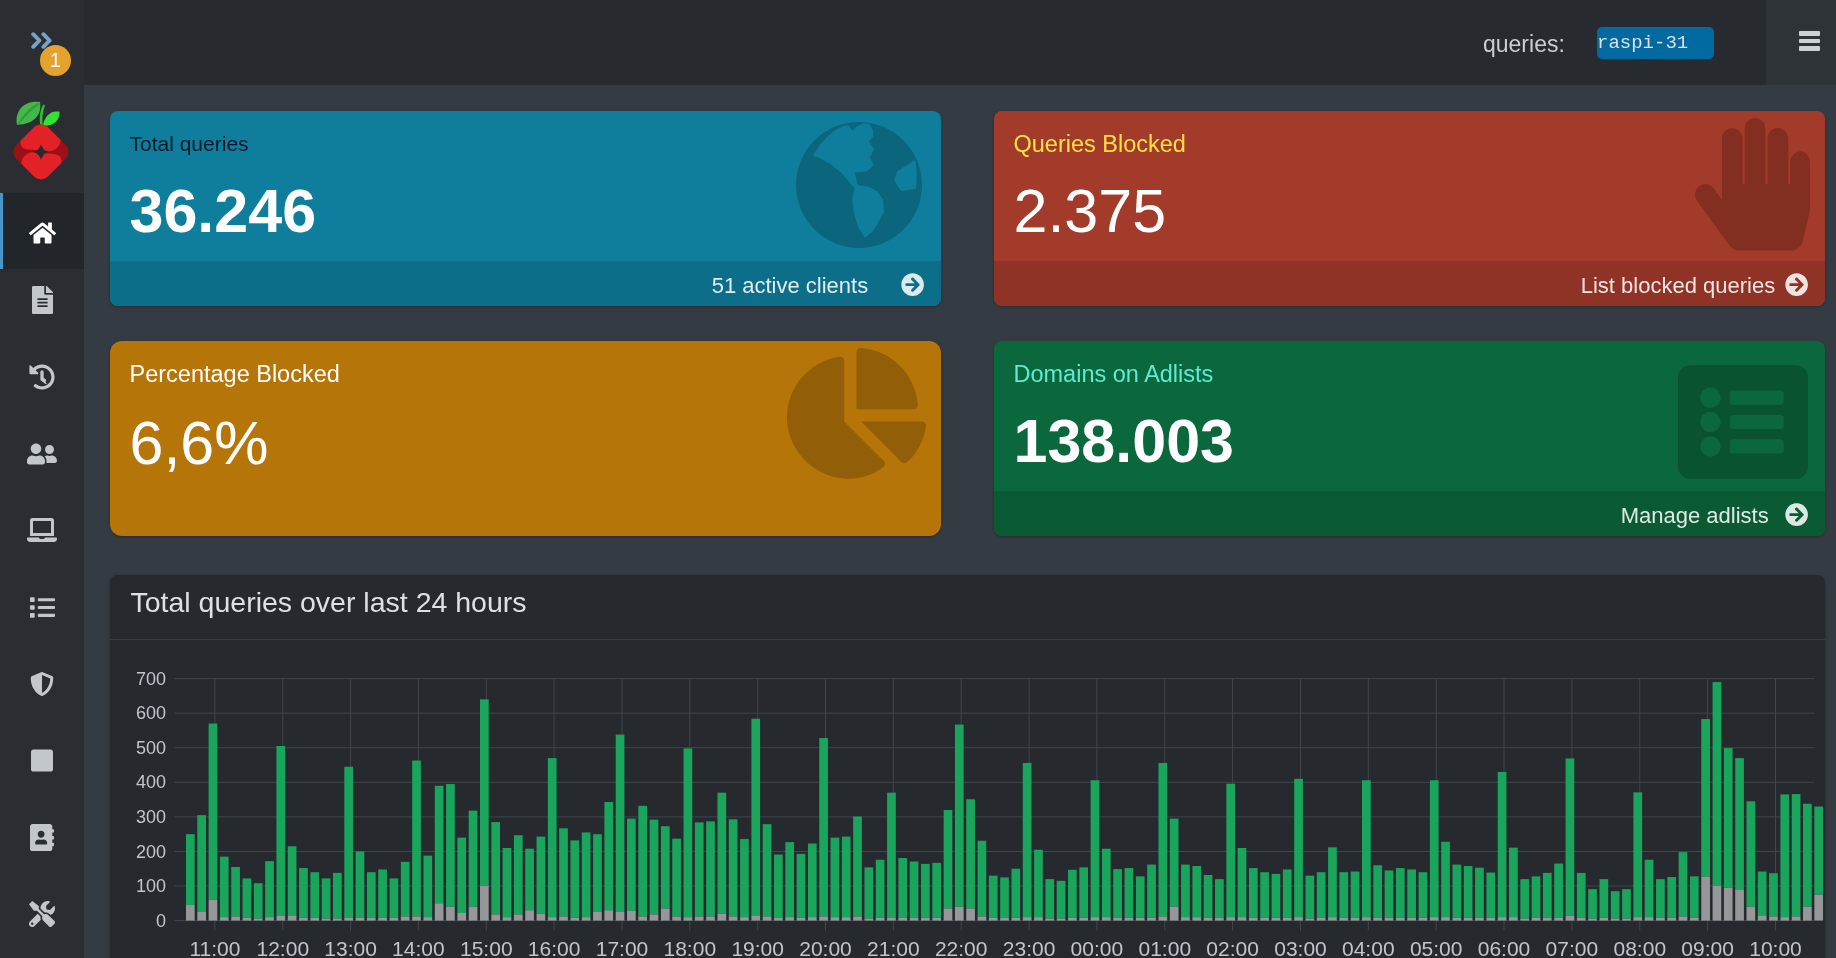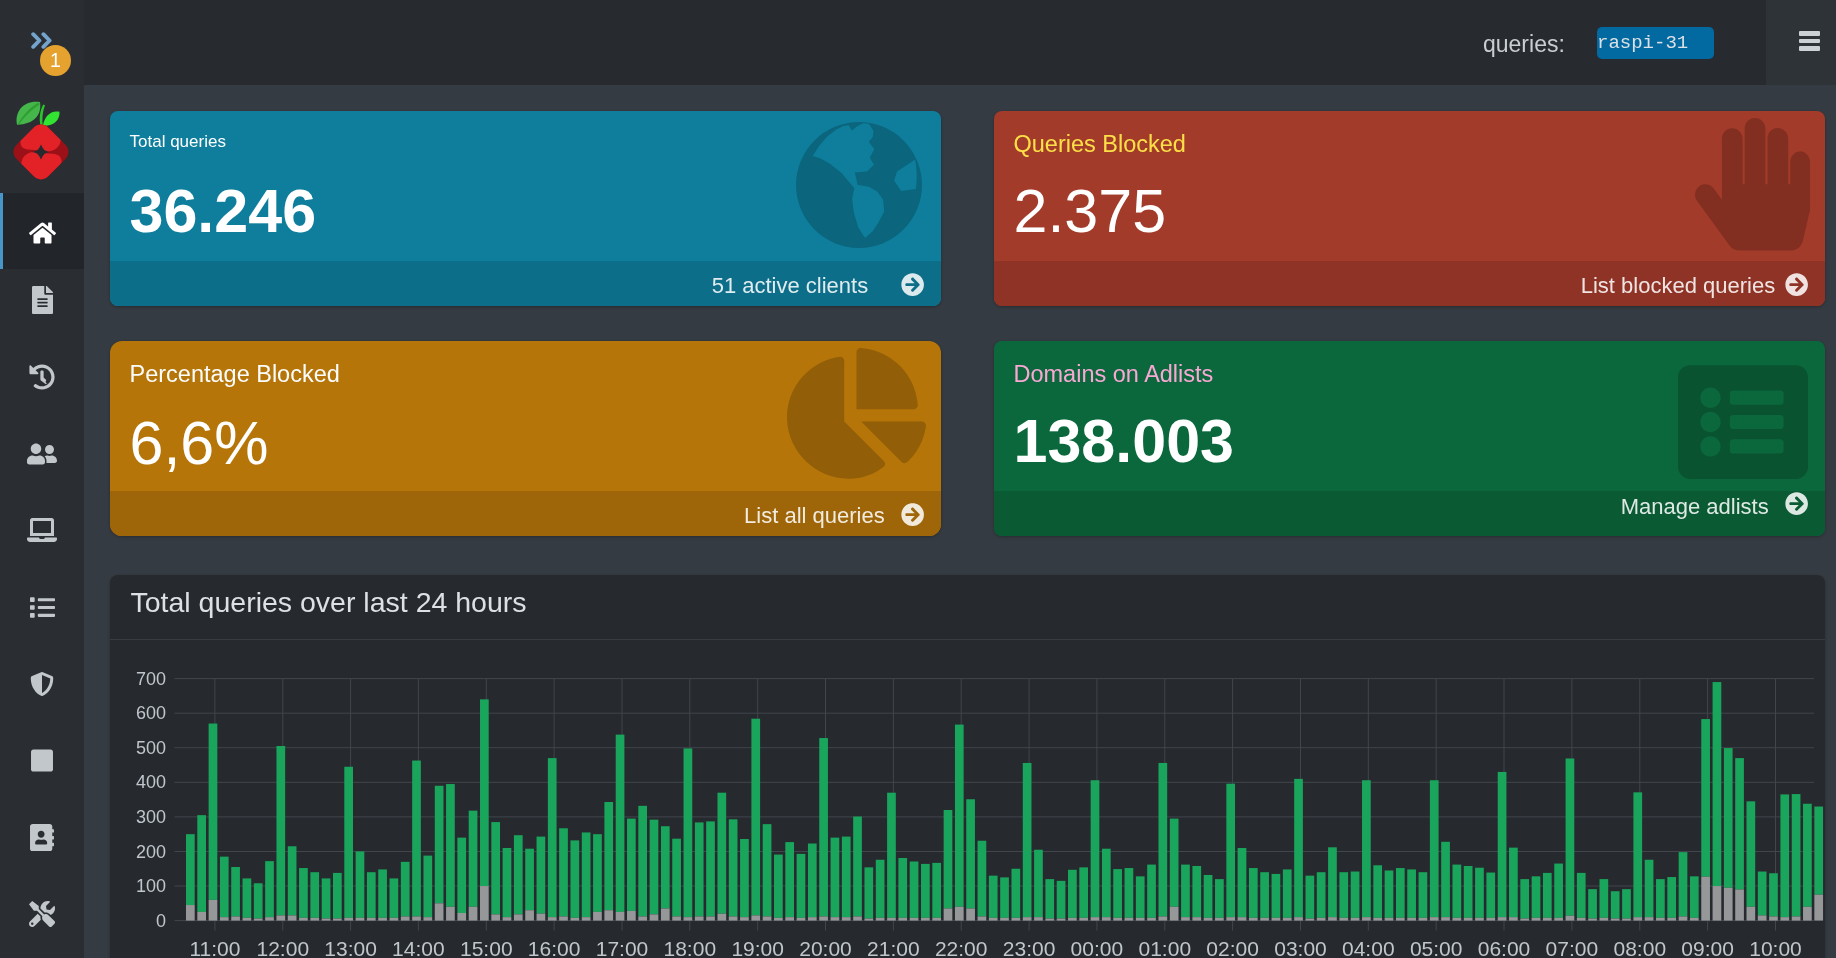--- a/index.html
+++ b/index.html
@@ -69,21 +69,21 @@
 <div style="position:absolute;left:0;top:900.9px;width:84px;text-align:center;line-height:0"><svg width="26" height="26.0" viewBox="0 0 512 512">
       <path fill="#c2c7cc" d="M501.1 395.7L384 278.6c-23.1-23.1-57.6-27.6-85.4-13.9L192 158.1V96L64 0 0 64l96 128h62.1l106.6 106.6c-13.6 27.8-9.2 62.3 13.9 85.4l117.1 117.1c14.6 14.6 38.2 14.6 52.7 0l52.7-52.7c14.5-14.6 14.5-38.2 0-52.7zM331.7 225c28.3 0 54.9 11 74.9 31l19.4 19.4c15.8-6.9 30.8-16.5 43.8-29.5 37.1-37.1 49.7-89.3 37.9-136.7-2.2-9-13.5-12.1-20.1-5.5l-74.4 74.4-67.9-11.3L334 98.9l74.4-74.4c6.6-6.6 3.4-17.9-5.7-20.2-47.4-11.7-99.6.9-136.6 37.9-28.5 28.5-41.9 66.1-41.2 103.6l82.1 82.1c8.1-1.9 16.5-2.9 24.7-2.9zm-103.9 82l-56.7-56.7L18.7 402.8c-25 25-25 65.5 0 90.5s65.5 25 90.5 0l123.6-123.6c-7.6-19.9-9.9-41.6-5-62.7zM64 472c-13.2 0-24-10.8-24-24 0-13.3 10.7-24 24-24s24 10.7 24 24c0 13.2-10.7 24-24 24z"></path>
     </svg></div>
 
 <div style="position:absolute;left:110px;top:111px;width:831px;height:195px;background:#0e7e9c;border-radius:8px;overflow:hidden;box-shadow:0 1px 3px rgba(0,0,0,.25)">
   <div style="position:absolute;right:19px;top:9px;line-height:0"><svg width="126" height="130" viewBox="0 0 496 512">
         <circle cx="248" cy="256" r="248" fill="#0b657d"></circle>
         <path fill="#0e7e9c" stroke="#0e7e9c" stroke-width="6" stroke-linejoin="round" d="M70 140 L96 100 L128 64 L160 40 L184 28 L206 24 L220 46 L244 26 L266 16 L286 18 L302 44 L300 64 L283 87 L305 115 L287 148 L303 176 L278 200 L228 204 L240 258 L287 266 L318 284 L340 315 L344 360 L322 402 L300 436 L272 460 L247 420 L231 365 L224 310 L233 268 L180 205 L135 170 L96 148 Z"></path>
         <path fill="#0e7e9c" d="M469 156 L398 203 L386 238 L414 280 L472 272 C477 234 477 194 469 156 Z"></path>
       </svg></div>
-  <div style="position:absolute;left:19.5px;top:21.7px;font-size:17px;color:#ffffff;line-height:1">Total queries</div>
+  <div style="position:absolute;left:19.5px;top:21.7px;font-size:21px;color:#0f172a;line-height:1">Total queries</div>
   <div style="position:absolute;left:19.5px;top:70px;font-size:61px;font-weight:bold;color:#fff;line-height:1">36.246</div>
   <div style="position:absolute;left:0;bottom:0;width:100%;height:45px;background:#0c6e88;display:flex;align-items:center;justify-content:flex-end;padding-right:16.5px;box-sizing:border-box">
     <span style="font-size:22px;color:rgba(255,255,255,.87);margin-right:33px;position:relative;top:2.5px">51 active clients</span>
       <svg width="23.3" height="23.3" viewBox="0 0 512 512" style="flex:none;position:relative;top:1px">
         <path fill="rgba(255,255,255,.86)" d="M256 8c137 0 248 111 248 248S393 504 256 504 8 393 8 256 119 8 256 8zm-28.9 143.6l75.5 72.4H120c-13.3 0-24 10.7-24 24v16c0 13.3 10.7 24 24 24h182.6l-75.5 72.4c-9.7 9.3-9.9 24.8-.4 34.3l11 10.9c9.4 9.4 24.6 9.4 33.9 0L404.3 273c9.4-9.4 9.4-24.6 0-33.9L271.6 106.3c-9.4-9.4-24.6-9.4-33.9 0l-11 10.9c-9.5 9.6-9.3 25.1.4 34.4z"></path>
       </svg>
   </div>
 </div>
 
 <div style="position:absolute;left:994px;top:111px;width:831px;height:195px;background:#a33b2a;border-radius:8px;overflow:hidden;box-shadow:0 1px 3px rgba(0,0,0,.25)">
@@ -99,35 +99,29 @@
       </svg>
   </div>
 </div>
 
 <div style="position:absolute;left:110px;top:341px;width:831px;height:195px;background:#b67509;border-radius:12px;overflow:hidden;box-shadow:0 1px 3px rgba(0,0,0,.25)">
   <div style="position:absolute;right:15px;top:7px;line-height:0"><svg width="139" height="130.8" viewBox="0 0 544 512">
         <path fill="#925e07" d="M527.79 288H290.5l158.03 158.03c6.04 6.04 15.98 6.53 22.19.68 38.7-36.46 65.32-85.61 73.13-140.86 1.34-9.46-6.51-17.85-16.06-17.85zm-15.83-64.8C503.72 103.74 408.26 8.28 288.8.04 279.68-.59 272 7.1 272 16.24V240h223.77c9.14 0 16.82-7.68 16.19-16.8zM224 288V50.71c0-9.55-8.39-17.4-17.84-16.06C86.99 51.49-4.1 155.6.14 280.37 4.5 408.51 114.83 513.59 243.05 511.98c50.4-.63 96.97-17.87 134.58-46.29 7.57-5.72 8.07-17.04 1.36-23.75L224 288z"></path>
       </svg></div>
   <div style="position:absolute;left:19.5px;top:21.7px;font-size:23.5px;color:#fbfdfd;line-height:1">Percentage Blocked</div>
   <div style="position:absolute;left:19.5px;top:72px;font-size:61px;font-weight:normal;color:#fff;line-height:1">6,6%</div>
-  <div style="position:absolute;left:0;bottom:0;width:100%;height:45px;background:#9e6608;display:flex;align-items:center;justify-content:flex-end;padding-right:16.5px;box-sizing:border-box">
-    <span style="font-size:22px;color:rgba(255,255,255,.87);margin-right:16.5px;position:relative;top:2.5px">List all queries</span>
-      <svg width="23.3" height="23.3" viewBox="0 0 512 512" style="flex:none;position:relative;top:1px">
-        <path fill="rgba(255,255,255,.86)" d="M256 8c137 0 248 111 248 248S393 504 256 504 8 393 8 256 119 8 256 8zm-28.9 143.6l75.5 72.4H120c-13.3 0-24 10.7-24 24v16c0 13.3 10.7 24 24 24h182.6l-75.5 72.4c-9.7 9.3-9.9 24.8-.4 34.3l11 10.9c9.4 9.4 24.6 9.4 33.9 0L404.3 273c9.4-9.4 9.4-24.6 0-33.9L271.6 106.3c-9.4-9.4-24.6-9.4-33.9 0l-11 10.9c-9.5 9.6-9.3 25.1.4 34.4z"></path>
-      </svg>
-  </div>
 </div>
 
 <div style="position:absolute;left:994px;top:341px;width:831px;height:195px;background:#0b683c;border-radius:8px;overflow:hidden;box-shadow:0 1px 3px rgba(0,0,0,.25)">
   <div style="position:absolute;right:17px;top:16px;line-height:0"><svg width="130" height="130.0" viewBox="0 0 512 512">
         <path fill="#095330" d="M464 480H48c-26.51 0-48-21.49-48-48V80c0-26.51 21.49-48 48-48h416c26.51 0 48 21.49 48 48v352c0 26.51-21.49 48-48 48zM128 120c-22.091 0-40 17.909-40 40s17.909 40 40 40 40-17.909 40-40-17.909-40-40-40zm0 96c-22.091 0-40 17.909-40 40s17.909 40 40 40 40-17.909 40-40-17.909-40-40-40zm0 96c-22.091 0-40 17.909-40 40s17.909 40 40 40 40-17.909 40-40-17.909-40-40-40zm288-136v-32c0-6.627-5.373-12-12-12H216c-6.627 0-12 5.373-12 12v32c0 6.627 5.373 12 12 12h188c6.627 0 12-5.373 12-12zm0 96v-32c0-6.627-5.373-12-12-12H216c-6.627 0-12 5.373-12 12v32c0 6.627 5.373 12 12 12h188c6.627 0 12-5.373 12-12zm0 96v-32c0-6.627-5.373-12-12-12H216c-6.627 0-12 5.373-12 12v32c0 6.627 5.373 12 12 12h188c6.627 0 12-5.373 12-12z"></path>
       </svg></div>
-  <div style="position:absolute;left:19.5px;top:21.7px;font-size:23.5px;color:#f9a8d4;line-height:1">Domains on Adlists</div>
+  <div style="position:absolute;left:19.5px;top:21.7px;font-size:23.5px;color:#5eead4;line-height:1">Domains on Adlists</div>
   <div style="position:absolute;left:19.5px;top:70px;font-size:61px;font-weight:bold;color:#fff;line-height:1">138.003</div>
-  <div style="position:absolute;left:0;bottom:0;width:100%;height:45px;background:#0a5a34;display:flex;align-items:flex-start;justify-content:flex-end;padding-right:16.5px;box-sizing:border-box">
+  <div style="position:absolute;left:0;bottom:0;width:100%;height:45px;background:#0a5a34;display:flex;align-items:center;justify-content:flex-end;padding-right:16.5px;box-sizing:border-box">
     <span style="font-size:22px;color:rgba(255,255,255,.87);margin-right:16.5px;position:relative;top:2.5px">Manage adlists</span>
       <svg width="23.3" height="23.3" viewBox="0 0 512 512" style="flex:none;position:relative;top:1px">
         <path fill="rgba(255,255,255,.86)" d="M256 8c137 0 248 111 248 248S393 504 256 504 8 393 8 256 119 8 256 8zm-28.9 143.6l75.5 72.4H120c-13.3 0-24 10.7-24 24v16c0 13.3 10.7 24 24 24h182.6l-75.5 72.4c-9.7 9.3-9.9 24.8-.4 34.3l11 10.9c9.4 9.4 24.6 9.4 33.9 0L404.3 273c9.4-9.4 9.4-24.6 0-33.9L271.6 106.3c-9.4-9.4-24.6-9.4-33.9 0l-11 10.9c-9.5 9.6-9.3 25.1.4 34.4z"></path>
       </svg>
   </div>
 </div>
 
 <div style="position:absolute;left:110px;top:575px;width:1715px;height:390px;background:#26292e;border-radius:8px 8px 0 0;box-shadow:0 1px 3px rgba(0,0,0,.25)"></div>
 <div style="position:absolute;left:130.5px;top:588px;font-size:28.5px;color:#dce1e5;line-height:1">Total queries over last 24 hours</div>
 <div style="position:absolute;left:110px;top:639px;width:1715px;height:1px;background:#373c42"></div>

